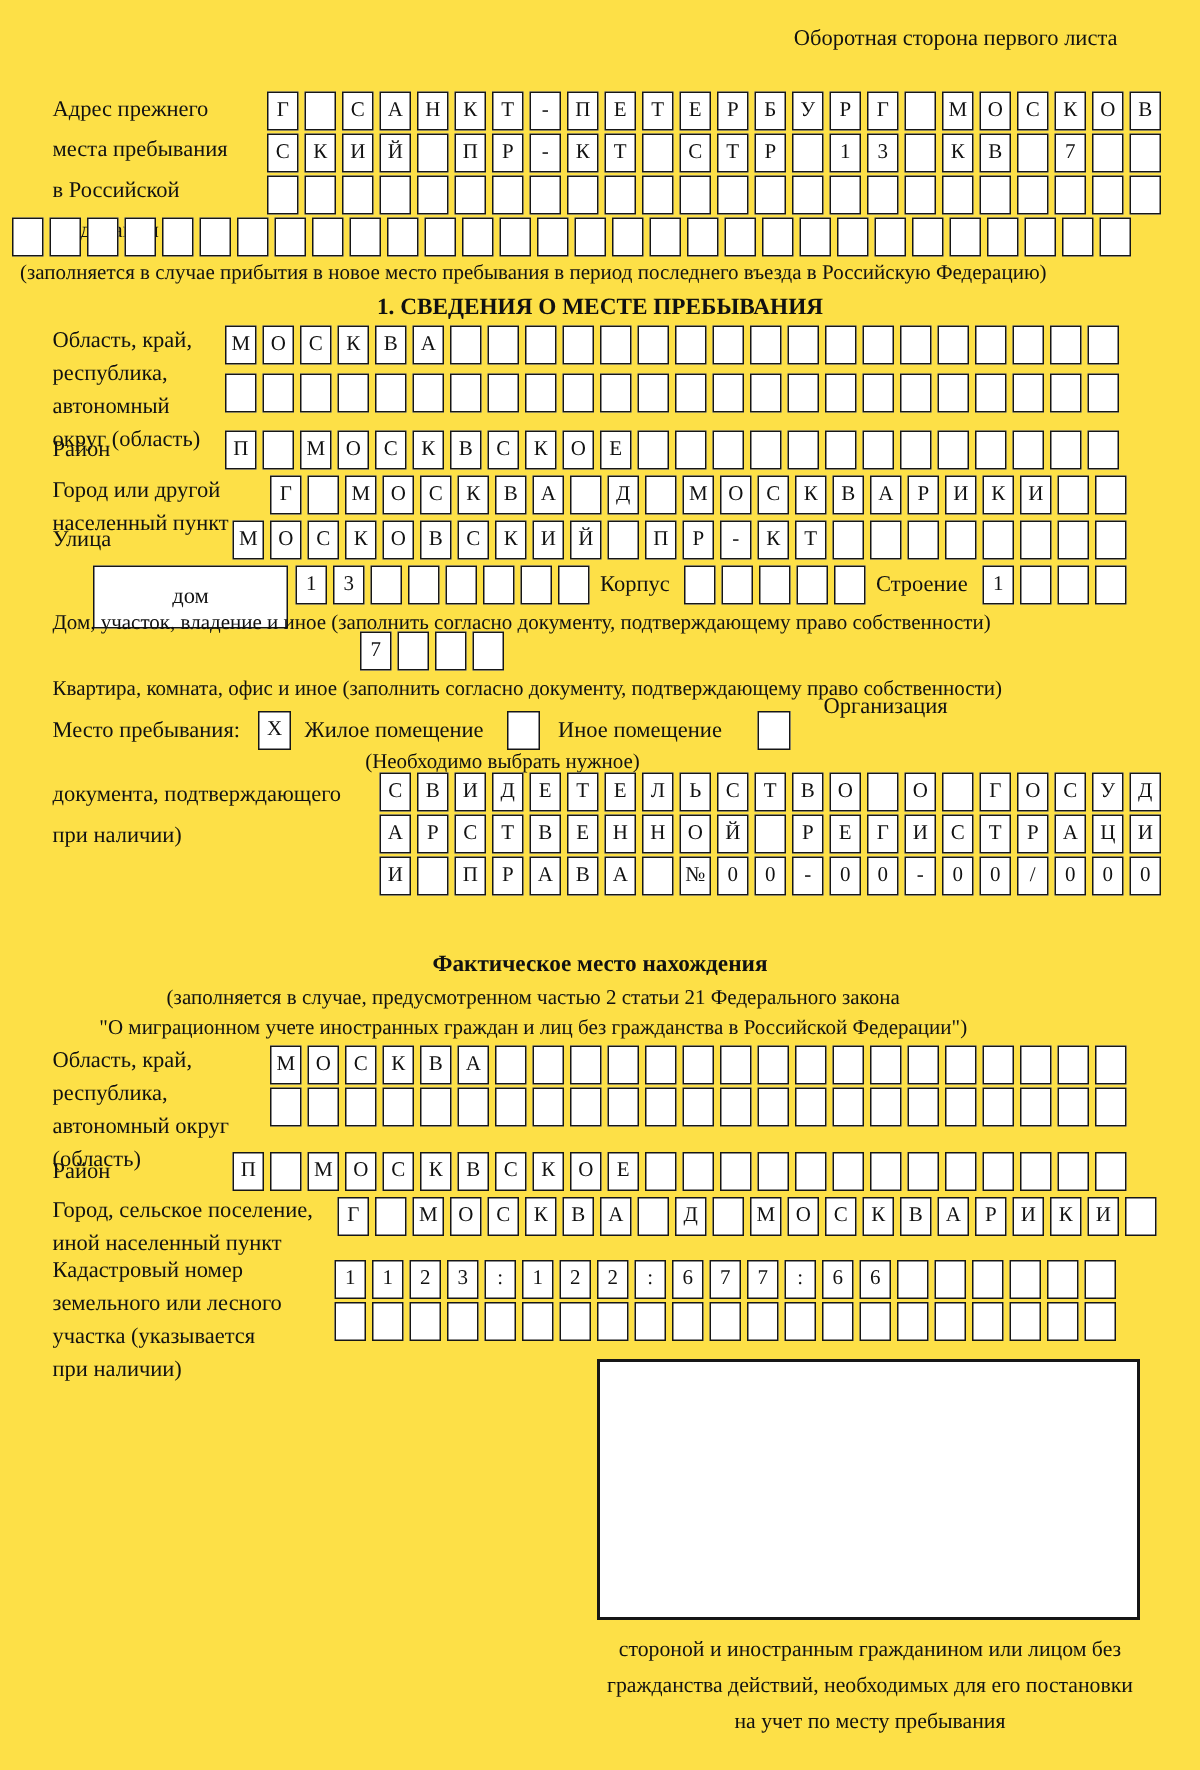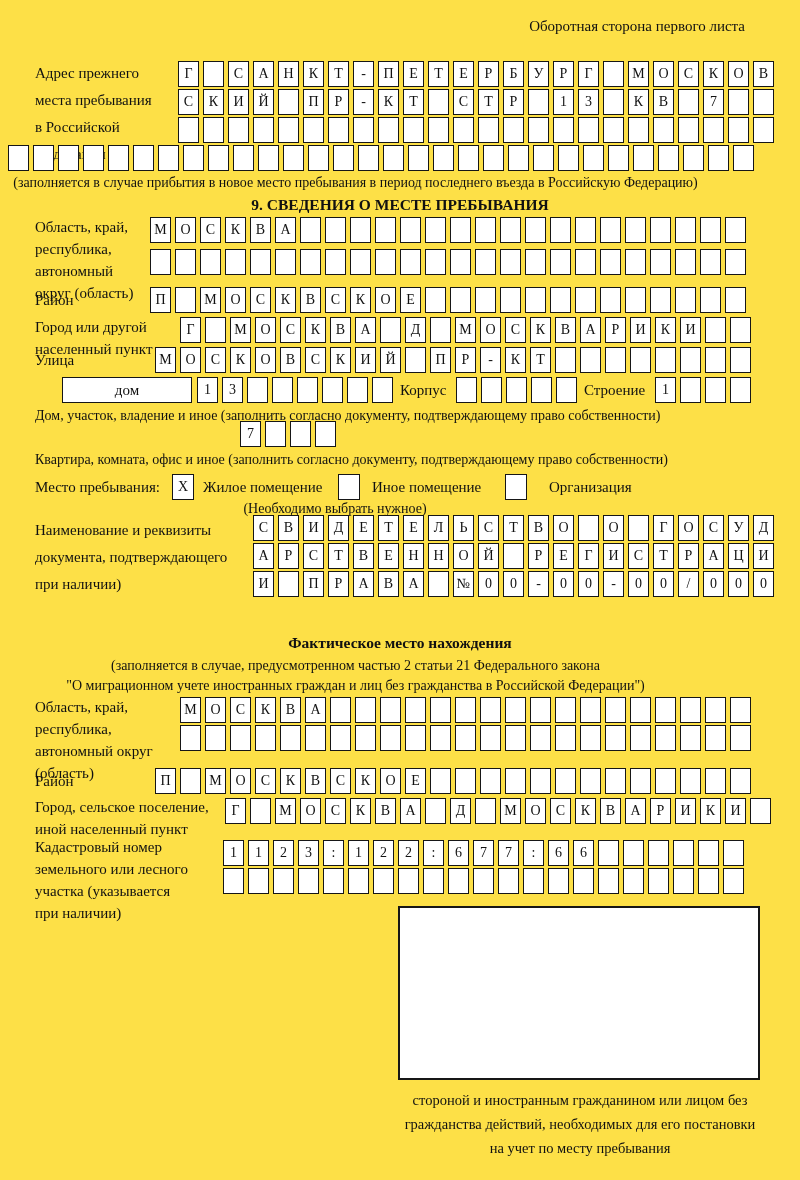--- a/index.html
+++ b/index.html
@@ -17,21 +17,21 @@
     flex:0 0 auto; width:21px; height:26px; border:1.5px solid #161616;
     display:flex; align-items:center; justify-content:center;
     font-size:14px; line-height:1; background:#fff;
   }
   .cellbox {
     position:absolute; width:22px; height:26px; border:1.5px solid #161616;
     display:flex; align-items:center; justify-content:center;
     font-size:14px; background:#fff;
   }
   .widebox {
-    position:absolute; height:26px; border:1.5px solid #161616;
+    position:absolute; height:42px; border:1.5px solid #161616;
     display:flex; align-items:center; justify-content:center;
     font-size:15px; background:#fff;
   }
   .cap { position:absolute; font-size:14px; white-space:nowrap; }
   .centerline { position:absolute; left:0; width:711px; text-align:center; font-size:14px; white-space:nowrap; }
   .title { position:absolute; left:0; width:800px; text-align:center; font-weight:bold; font-size:15.5px; }
   .bigbox { position:absolute; border:2px solid #161616; background:#fff; }
   .stampcap { position:absolute; text-align:center; font-size:14.5px; line-height:24px; }
 </style>
 </head>
@@ -152,21 +152,21 @@
       <span class="cell"></span>
       <span class="cell"></span>
       <span class="cell"></span>
       <span class="cell"></span>
       <span class="cell"></span>
       <span class="cell"></span>
       <span class="cell"></span>
     </div>
   <div class="centerline" style="top:175px;">(заполняется в случае прибытия в новое место пребывания в период последнего въезда в Российскую Федерацию)</div>
 
-  <div class="title" style="top:196px;">9. СВЕДЕНИЯ О МЕСТЕ ПРЕБЫВАНИЯ</div>
+  <div class="title" style="top:196px;">1. СВЕДЕНИЯ О МЕСТЕ ПРЕБЫВАНИЯ</div>
 
   <div class="lbl" style="left:35px; top:216px;">
       <div>Область, край,</div>
       <div>республика,</div>
       <div>автономный</div>
       <div>округ (область)</div>
     </div>
   <div class="boxrow" style="left:150px; top:217px;">
       <span class="cell">М</span>
       <span class="cell">О</span>
@@ -341,25 +341,24 @@
       <span class="cell"></span>
     </div>
   <div class="cap" style="left:35px; top:452px;">Квартира, комната, офис и иное (заполнить согласно документу, подтверждающему право собственности)</div>
 
   <div class="lbl" style="left:35px; top:476px;">Место пребывания:</div>
   <div class="cellbox" style="left:172px; top:474px;">X</div>
   <div class="lbl" style="left:203px; top:476px;">Жилое помещение</div>
   <div class="cellbox" style="left:338px; top:474px;"></div>
   <div class="lbl" style="left:372px; top:476px;">Иное помещение</div>
   <div class="cellbox" style="left:505px; top:474px;"></div>
-  <div class="lbl" style="left:549px; top:476px;text-align:right;">Организация</div>
+  <div class="lbl" style="left:549px; top:460px;text-align:right;">Организация</div>
   <div class="abs" style="left:135px; top:501px; width:400px; text-align:center; font-size:14px;">(Необходимо выбрать нужное)</div>
 
   <div class="lbl" style="left:35px; top:517px; line-height:27px;">
-      <div>Наименование и реквизиты</div>
       <div>документа, подтверждающего</div>
       <div>при наличии)</div>
     </div>
   <div class="boxrow" style="left:253px; top:515px;">
       <span class="cell">С</span>
       <span class="cell">В</span>
       <span class="cell">И</span>
       <span class="cell">Д</span>
       <span class="cell">Е</span>
       <span class="cell">Т</span>

